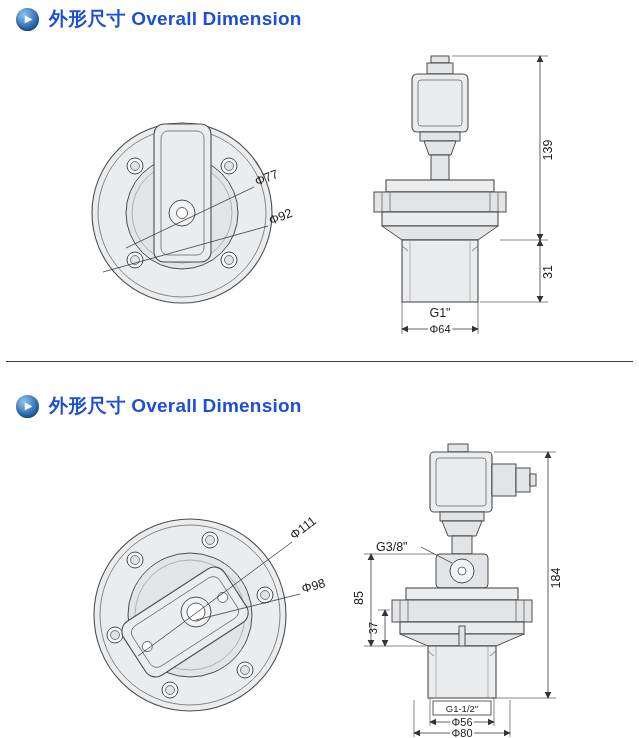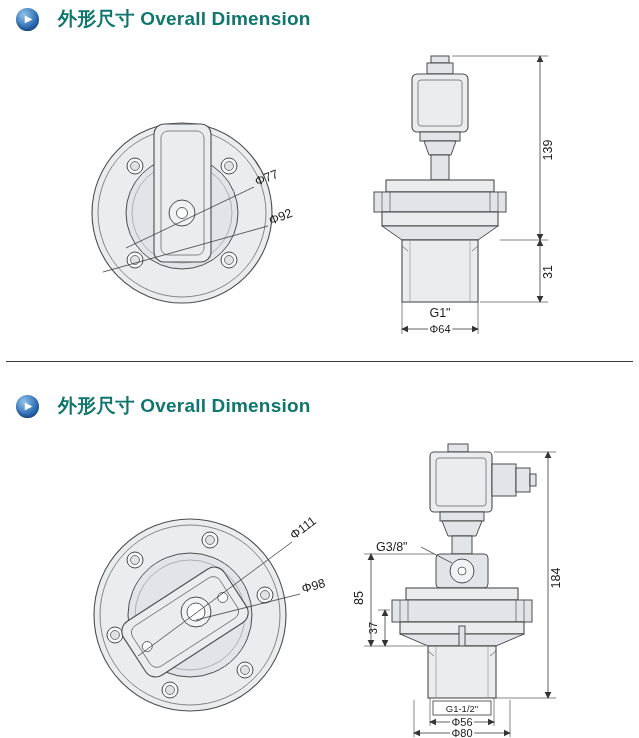--- a/index.html
+++ b/index.html
@@ -4,21 +4,21 @@
 <style>
   html,body{margin:0;padding:0;background:#ffffff;}
   .page{position:relative;width:639px;height:738px;background:#ffffff;
         font-family:"Liberation Sans",sans-serif;overflow:hidden;}
   .section-header{position:absolute;left:16px;display:flex;align-items:center;gap:10px;height:26px;}
   .bullet{width:23px;height:23px;border-radius:50%;flex:0 0 auto;
           background:radial-gradient(circle at 35% 30%, #8fc3ea, #2c6cb5 60%, #174f93);
           display:flex;align-items:center;justify-content:center;
           box-shadow:inset 0 -2px 3px rgba(0,0,0,.25);}
   .bullet .glyph{color:#ffffff;font-size:10px;line-height:1;transform:translateX(1px);}
-  .title{margin:9px;font-size:19px;font-weight:bold;color:#0f766e;letter-spacing:.2px;}
+  .title{margin:0;font-size:19px;font-weight:bold;color:#1d4ed8;letter-spacing:.2px;}
   .divider{position:absolute;left:6px;width:627px;height:1px;background:#3c3c3c;}
   svg{position:absolute;left:0;}
   svg text{font-family:"Liberation Sans",sans-serif;fill:#1c1c1c;font-size:12.5px;}
   .fillA{fill:#eaecee;stroke:#4d4d4d;stroke-width:1.1;}
   .fillB{fill:#e2e4e7;stroke:#4d4d4d;stroke-width:1;}
   .fillC{fill:#f0f2f3;stroke:#4d4d4d;stroke-width:1;}
   .holeO{fill:#f6f7f8;stroke:#4d4d4d;stroke-width:1;}
   .holeI{fill:#e0e2e4;stroke:#5a5a5a;stroke-width:.8;}
   .thin{fill:none;stroke:#6a6a6a;stroke-width:.8;}
   .thinner{fill:none;stroke:#8a8a8a;stroke-width:.6;}

